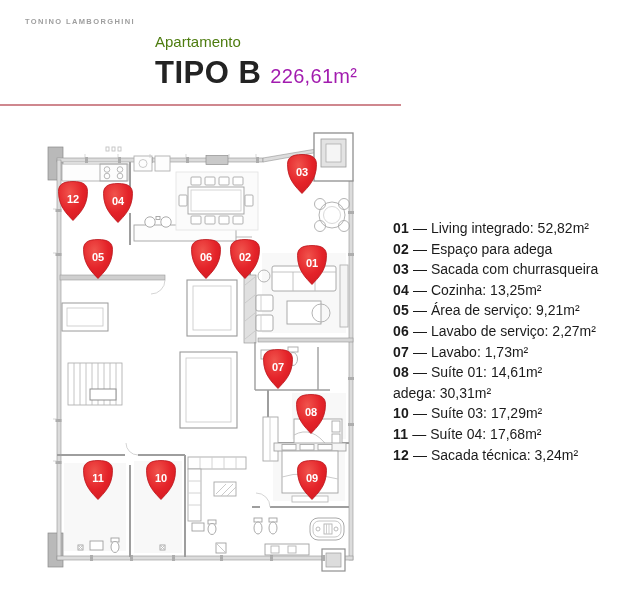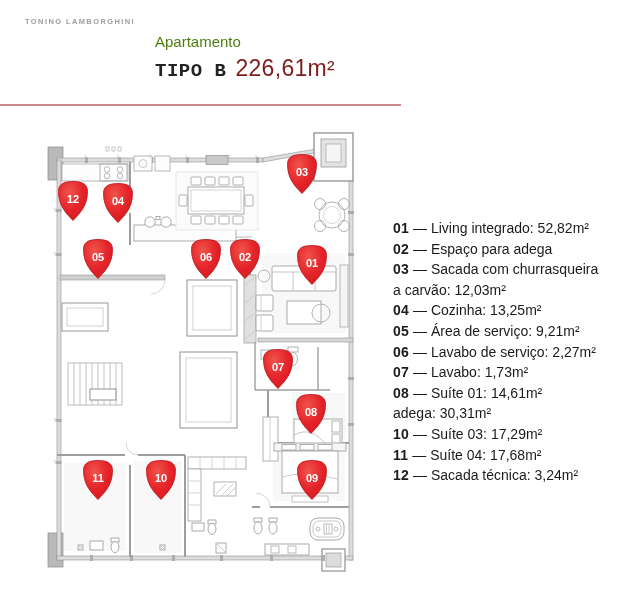--- a/index.html
+++ b/index.html
@@ -2,22 +2,22 @@
 <html><head>
 <meta charset="utf-8">
 <style>
   html,body{margin:0;padding:0;background:#ffffff;}
   #page{position:relative;width:629px;height:600px;background:#ffffff;overflow:hidden;
         font-family:"Liberation Sans",sans-serif;}
   .brand{position:absolute;left:25px;top:17px;font-size:7.5px;letter-spacing:1.4px;
          color:#9e9e9e;font-weight:bold;}
   .kicker{position:absolute;left:155px;top:33px;font-size:15px;color:#4d7c0f;}
   .titleline{position:absolute;left:155px;top:55px;white-space:nowrap;}
-  .title-main{font-size:19px;font-weight:bold;color:#232323;letter-spacing:.5px;font-family:Liberation Mono, monospace;}
-  .title-area{font-size:23px;color:#7f1d1d;margin-left:9px;letter-spacing:.3px;}
+  .title-main{font-size:31px;font-weight:bold;color:#232323;letter-spacing:.5px;}
+  .title-area{font-size:20px;color:#a21caf;margin-left:9px;letter-spacing:.3px;}
   .divider{position:absolute;left:0;top:104px;width:401px;height:2px;background:#cf878e;}
   #plan{position:absolute;left:30px;top:125px;width:350px;height:450px;}
   #legend{position:absolute;left:393px;top:203px;width:236px;margin-top:15px;}
   .legend-item{font-size:14px;line-height:20.6px;color:#1b1b1b;white-space:nowrap;}
   .legend-item .num{font-weight:bold;letter-spacing:.3px;}
 </style>
 </head>
 <body>
 
 <div id="page">
@@ -295,21 +295,20 @@
           <path d="M17 41.5 C11.5 35.5 2.5 28 2.5 12.5 C2.5 5.5 7 2.5 17 2.5 C27 2.5 31.5 5.5 31.5 12.5 C31.5 28 22.5 35.5 17 41.5 Z" fill="url(#shieldGrad)" stroke="#ba1218" stroke-width="0.8"></path>
           <text x="17" y="24" text-anchor="middle" font-family="&quot;Liberation Sans&quot;, sans-serif" font-size="11" font-weight="bold" fill="#ffffff">12</text>
         </g>
       </g>
   </svg>
 
   <div id="legend">
       <div class="legend-item"><span class="num">01</span> — Living integrado: 52,82m²</div>
       <div class="legend-item"><span class="num">02</span> — Espaço para adega</div>
       <div class="legend-item"><span class="num">03</span> — Sacada com churrasqueira</div>
-      <div class="legend-item">a carvão: 12,03m²</div>
       <div class="legend-item"><span class="num">04</span> — Cozinha: 13,25m²</div>
       <div class="legend-item"><span class="num">05</span> — Área de serviço: 9,21m²</div>
       <div class="legend-item"><span class="num">06</span> — Lavabo de serviço: 2,27m²</div>
       <div class="legend-item"><span class="num">07</span> — Lavabo: 1,73m²</div>
       <div class="legend-item"><span class="num">08</span> — Suíte 01: 14,61m²</div>
       <div class="legend-item">adega: 30,31m²</div>
       <div class="legend-item"><span class="num">10</span> — Suíte 03: 17,29m²</div>
       <div class="legend-item"><span class="num">11</span> — Suíte 04: 17,68m²</div>
       <div class="legend-item"><span class="num">12</span> — Sacada técnica: 3,24m²</div>
     </div>

